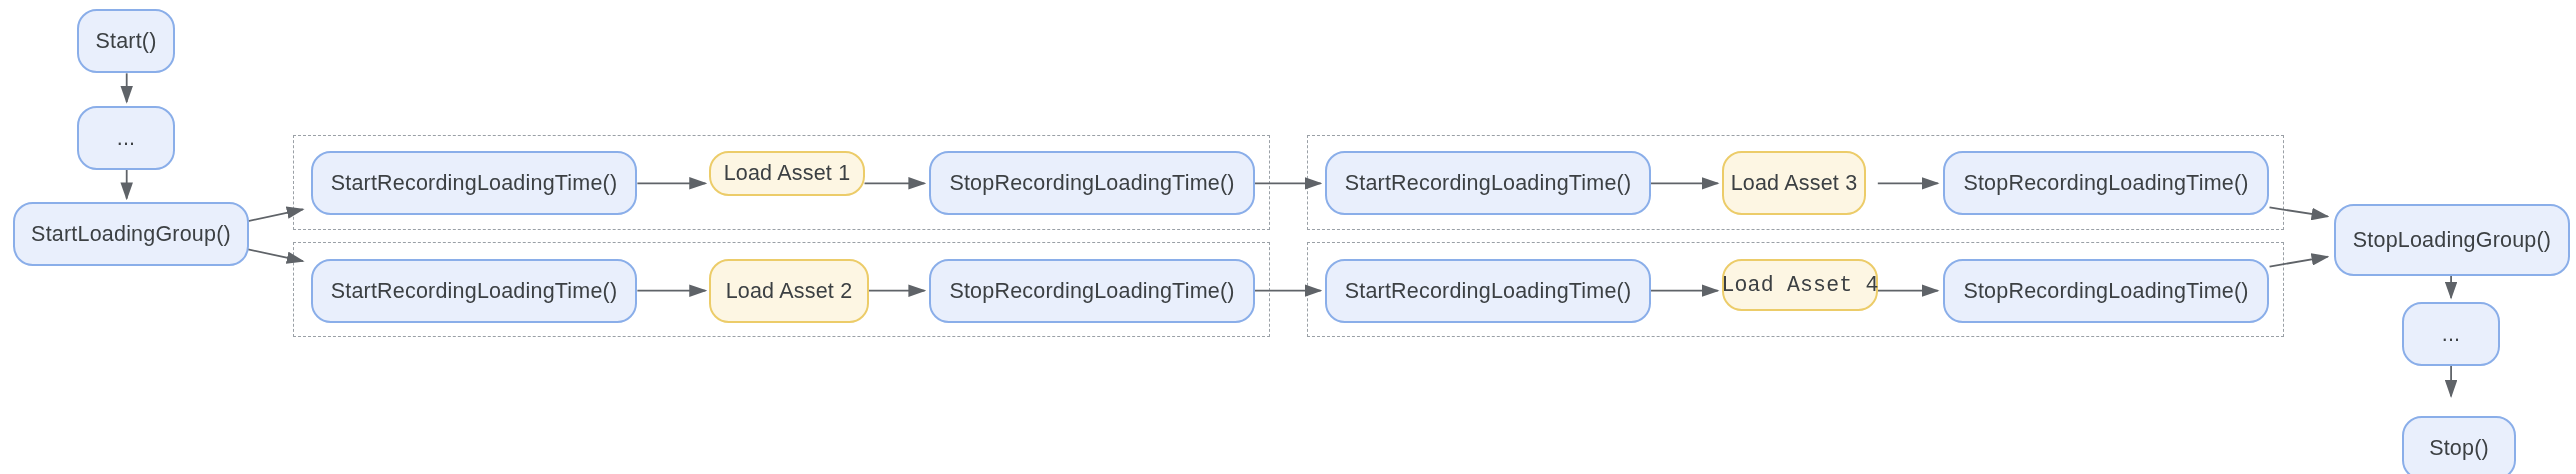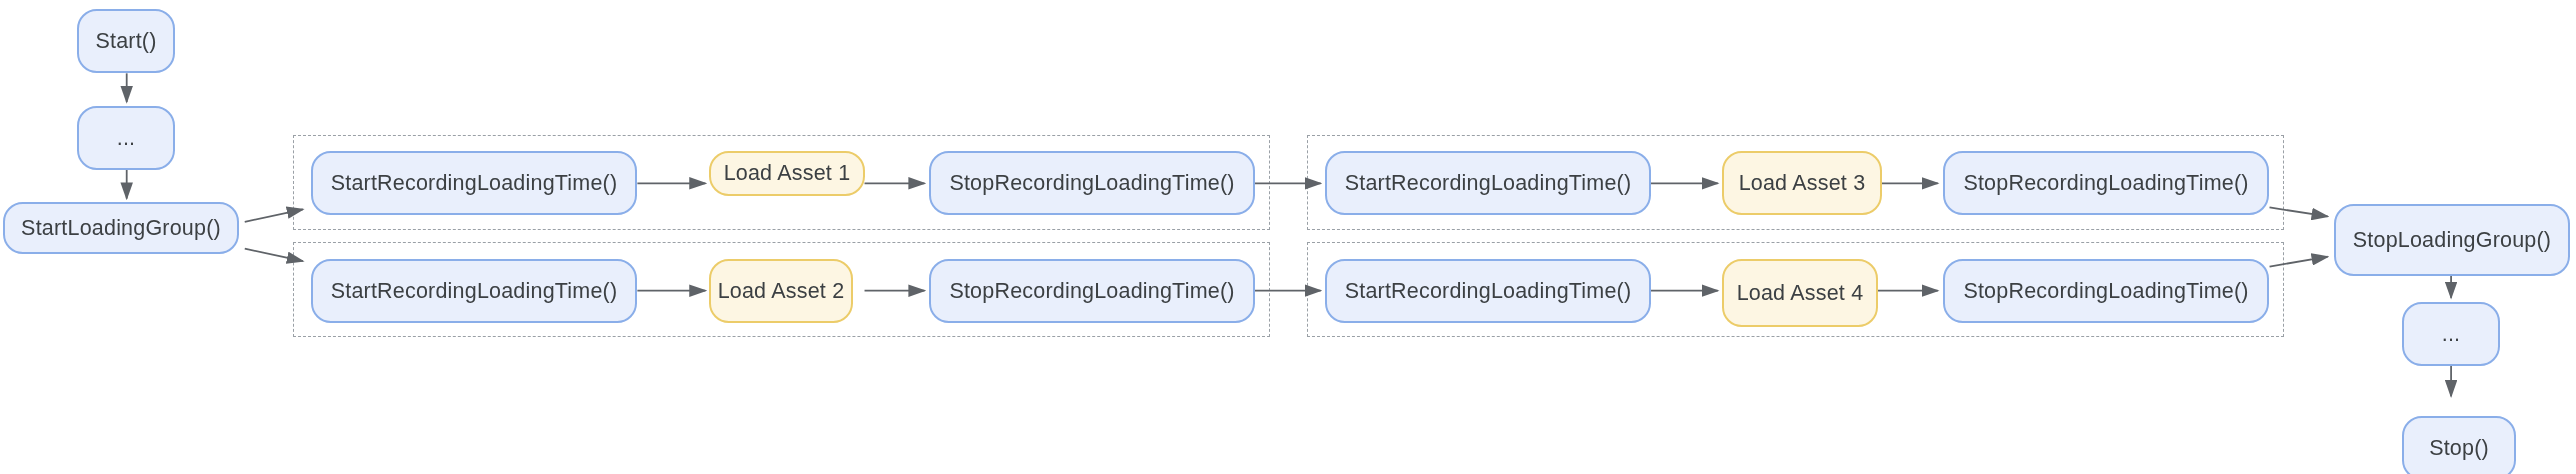--- a/index.html
+++ b/index.html
@@ -83,36 +83,36 @@
       <line x1="2537" y1="232" x2="2602" y2="242" marker-end="url(#ah)"></line>
       <line x1="2537" y1="298" x2="2602" y2="287" marker-end="url(#ah)"></line>
 
       <line x1="2740" y1="300" x2="2740" y2="333" marker-end="url(#ah)"></line>
       <line x1="2740" y1="409" x2="2740" y2="443" marker-end="url(#ah)"></line>
     </g>
   </svg>
 
   <div class="node" style="left:77px; top:9px; width:98px; height:64px;">Start()</div>
   <div class="node" style="left:77px; top:106px; width:98px; height:64px;">...</div>
-  <div class="node" style="left:3px; top:202px; width:236px; height:52px;">StartLoadingGroup()</div>
+  <div class="node" style="left:13px; top:202px; width:236px; height:64px;">StartLoadingGroup()</div>
 
   <div class="node" style="left:311px; top:151px; width:326px; height:64px;">StartRecordingLoadingTime()</div>
   <div class="node asset" style="left:709px; top:151px; width:156px; height:45px;">Load Asset 1</div>
   <div class="node" style="left:929px; top:151px; width:326px; height:64px;">StopRecordingLoadingTime()</div>
 
   <div class="node" style="left:311px; top:259px; width:326px; height:64px;">StartRecordingLoadingTime()</div>
-  <div class="node asset" style="left:709px; top:259px; width:144px; height:64px;">Load Asset 2</div>
+  <div class="node asset" style="left:709px; top:259px; width:160px; height:64px;">Load Asset 2</div>
   <div class="node" style="left:929px; top:259px; width:326px; height:64px;">StopRecordingLoadingTime()</div>
 
   <div class="node" style="left:1325px; top:151px; width:326px; height:64px;">StartRecordingLoadingTime()</div>
-  <div class="node asset" style="left:1722px; top:151px; width:160px; height:64px;">Load Asset 3</div>
+  <div class="node asset" style="left:1722px; top:151px; width:144px; height:64px;">Load Asset 3</div>
   <div class="node" style="left:1943px; top:151px; width:326px; height:64px;">StopRecordingLoadingTime()</div>
 
   <div class="node" style="left:1325px; top:259px; width:326px; height:64px;">StartRecordingLoadingTime()</div>
-  <div class="node asset" style="left:1722px; top:259px; width:156px; height:68px;">Load Asset 4</div>
+  <div class="node asset" style="left:1722px; top:259px; width:156px; height:52px;font-family:Liberation Mono, monospace;">Load Asset 4</div>
   <div class="node" style="left:1943px; top:259px; width:326px; height:64px;">StopRecordingLoadingTime()</div>
 
   <div class="node" style="left:2334px; top:204px; width:236px; height:72px;">StopLoadingGroup()</div>
   <div class="node" style="left:2402px; top:302px; width:98px; height:64px;">...</div>
   <div class="node" style="left:2402px; top:416px; width:114px; height:64px;">Stop()</div>
 
 </div>
 
 
 </body></html>

